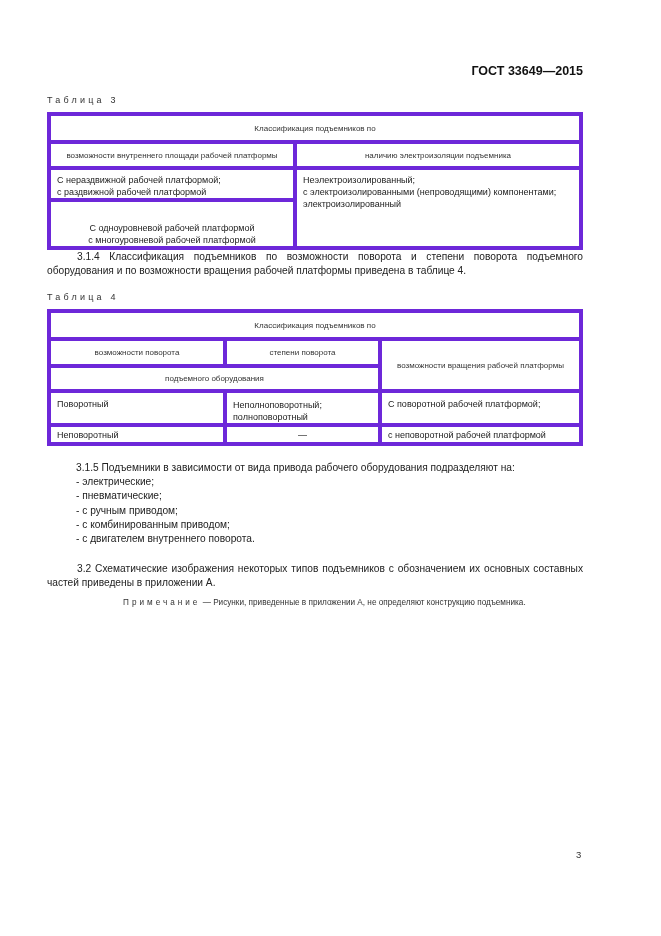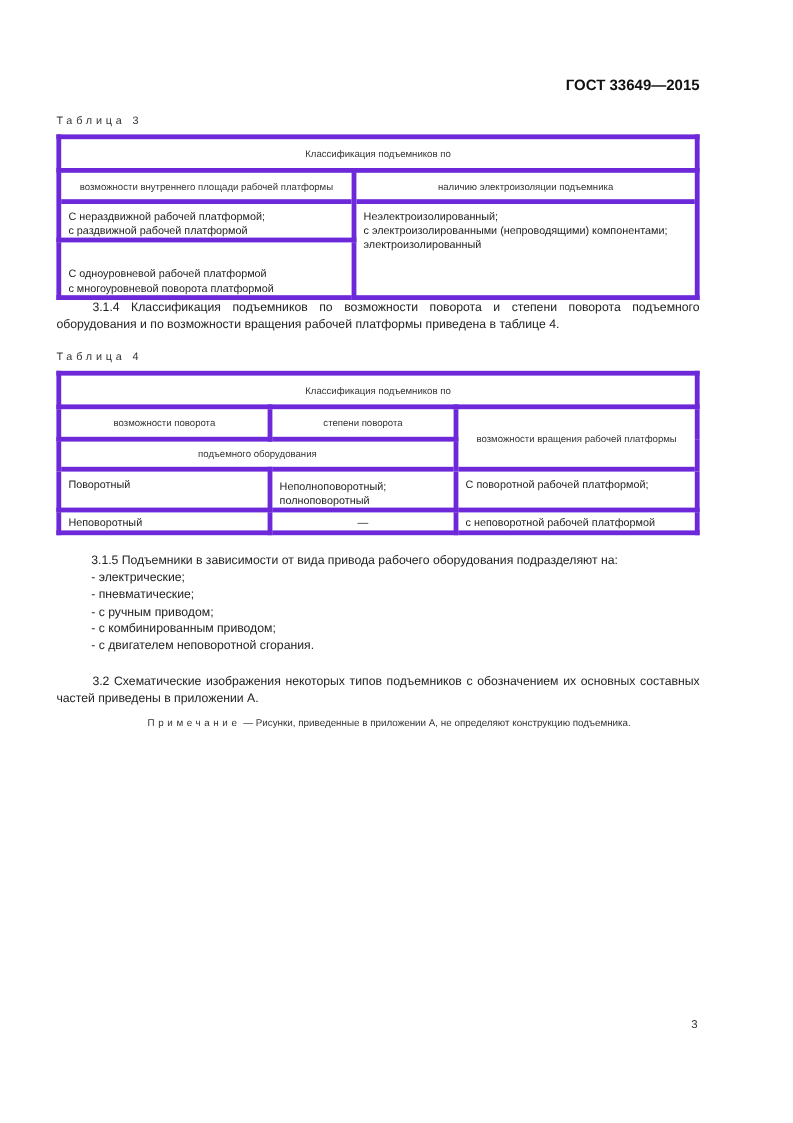--- a/index.html
+++ b/index.html
@@ -43,23 +43,23 @@
       <span class="cell-line">С нераздвижной рабочей платформой;</span>
       <span class="cell-line">с раздвижной рабочей платформой</span>
     </td>
     <td rowspan="2" style="padding-top:4px; line-height:12px;margin-left:28px;">
       <span class="cell-line">Неэлектроизолированный;</span>
       <span class="cell-line">с электроизолированными (непроводящими) компонентами;</span>
       <span class="cell-line">электроизолированный</span>
     </td>
   </tr>
   <tr style="height:33px;">
-    <td style="padding-top:20px; line-height:12px;">
+    <td style="padding-top:20px; line-height:12px;text-align:center;">
       <span class="cell-line">С одноуровневой рабочей платформой</span>
-      <span class="cell-line">с многоуровневой поворота платформой</span>
+      <span class="cell-line">с многоуровневой рабочей платформой</span>
     </td>
   </tr>
 </tbody>
   </table>
 
 <div class="abs body-text indent" style="left:47px; top:250px; width:536px;">3.1.4 Классификация подъемников по возможности поворота и степени поворота подъемного оборудования и по возможности вращения рабочей платформы приведена в таблице 4.</div>
 
 <div class="abs table-caption" style="left:47px; top:292px;">Таблица 4</div>
 
 <table class="gost" style="left:47px; top:309px; width:536px;">
@@ -90,21 +90,21 @@
   </tr>
 </tbody>
   </table>
 
 <div class="abs list" style="left:76px; top:461px; width:510px;">
   <div>3.1.5 Подъемники в зависимости от вида привода рабочего оборудования подразделяют на:</div>
   <div>- электрические;</div>
   <div>- пневматические;</div>
   <div>- с ручным приводом;</div>
   <div>- с комбинированным приводом;</div>
-  <div>- с двигателем неповоротной сгорания.</div>
+  <div>- с двигателем внутреннего поворота.</div>
 </div>
 
 <div class="abs body-text indent" style="left:47px; top:562px; width:536px;">3.2 Схематические изображения некоторых типов подъемников с обозначением их основных составных частей приведены в приложении А.</div>
 
 <div class="abs note" style="left:76px; top:598px; width:510px;">
   <span class="sp">Примечание</span><span> — Рисунки, приведенные в приложении А, не определяют конструкцию подъемника.</span>
 </div>
 
 <div class="abs page-num" style="left:576px; top:849px;">3</div>
 

